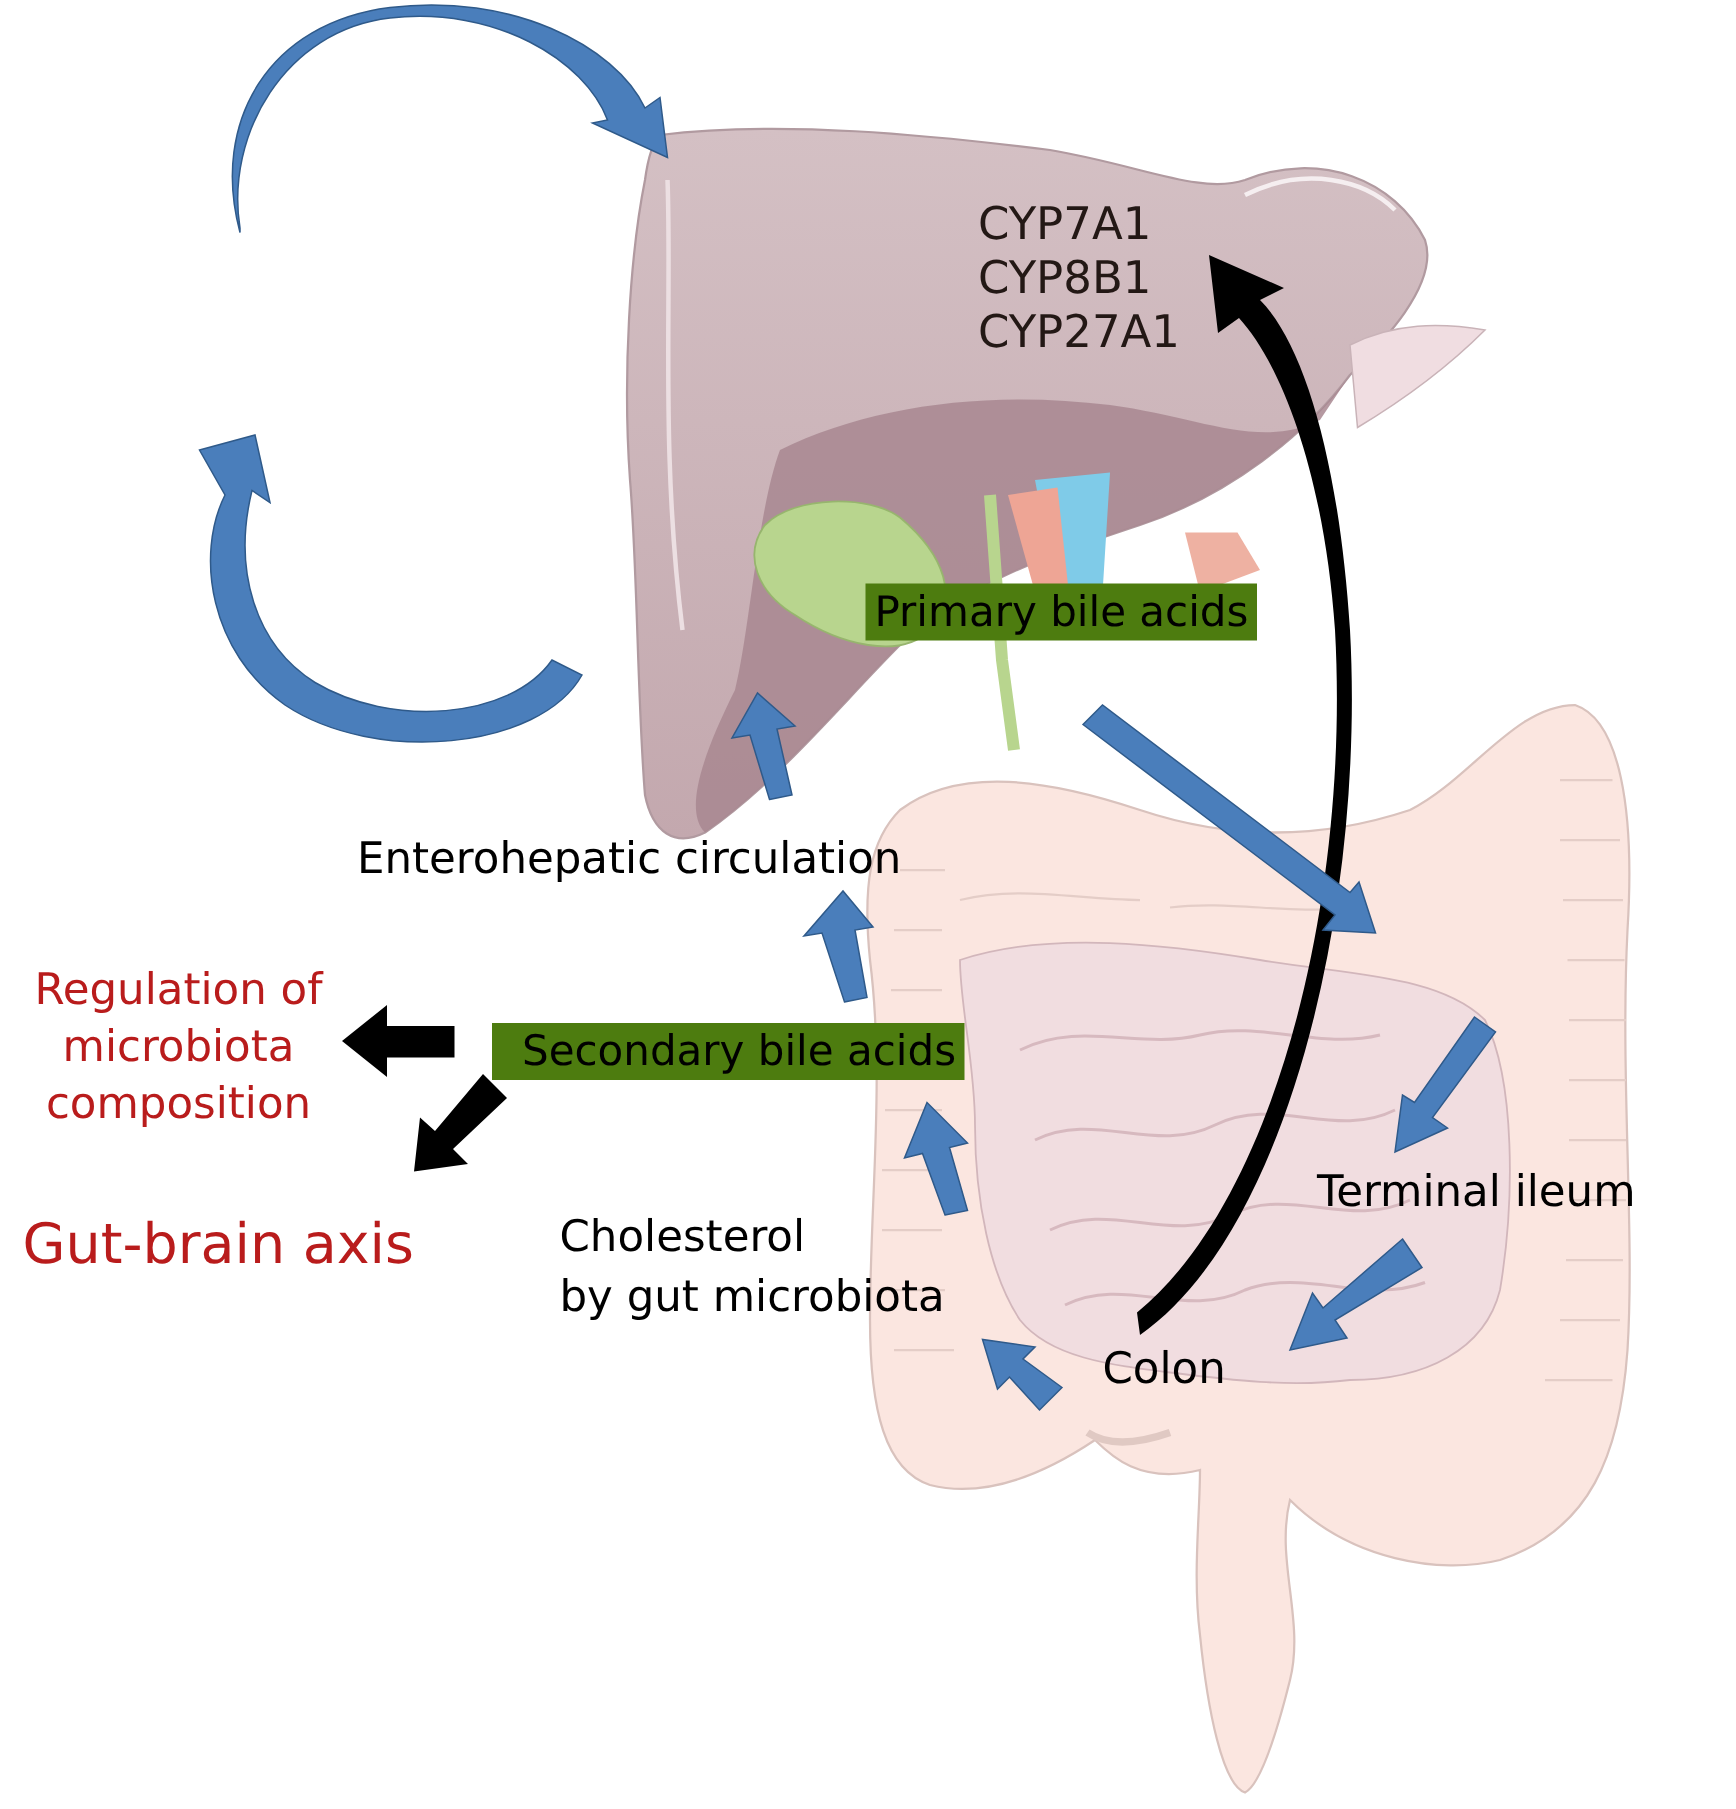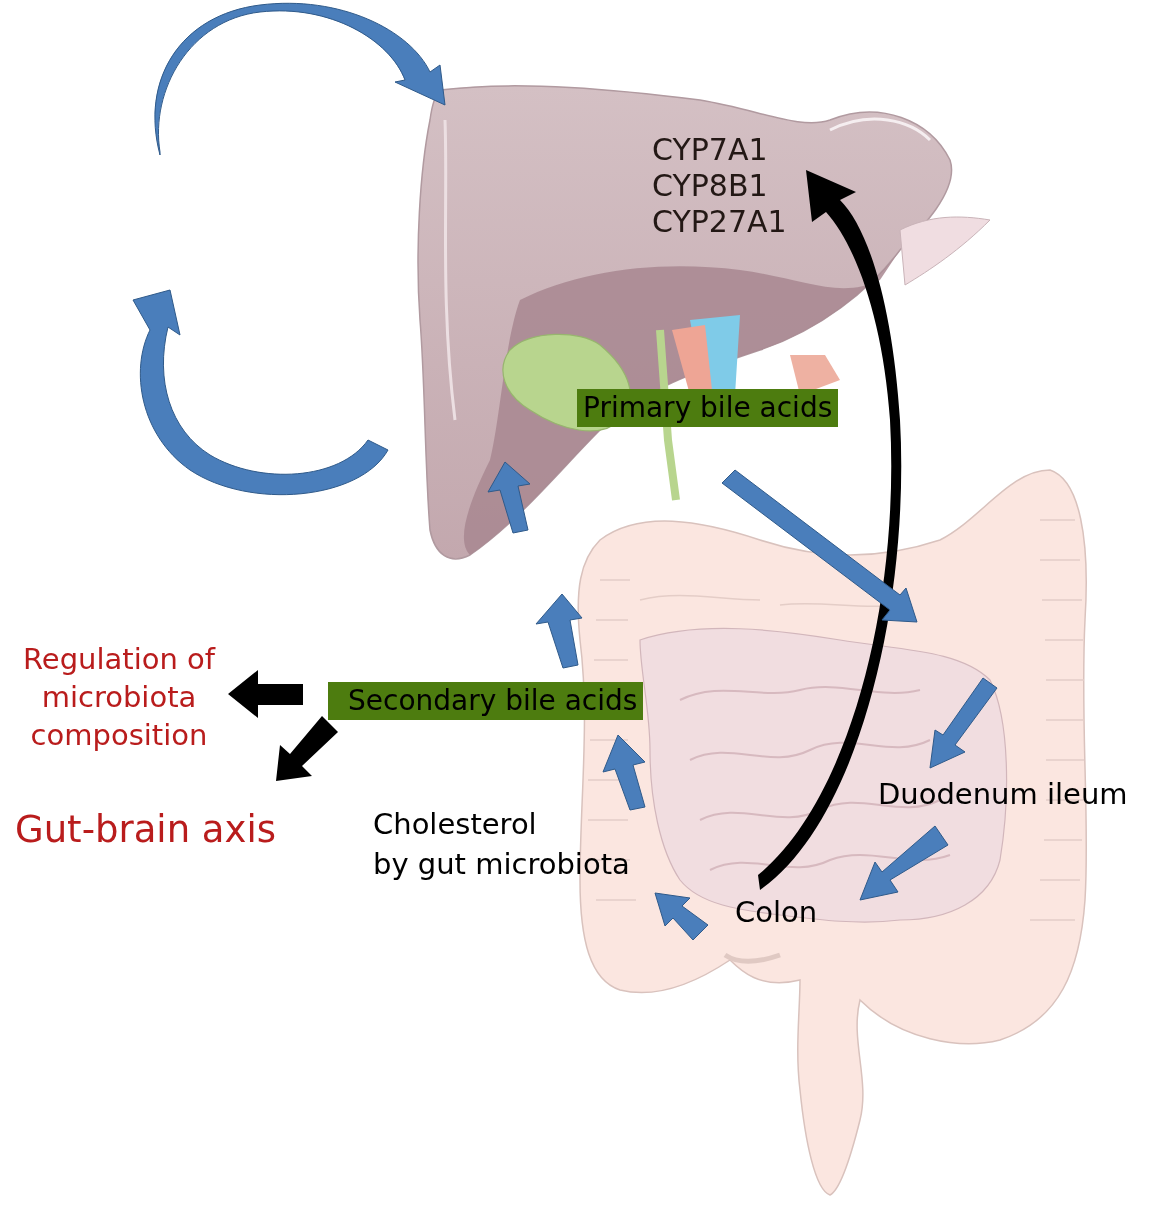--- a/index.html
+++ b/index.html
@@ -87,25 +87,26 @@
 
 
 <div class="lbl bold" style="left:652px; top:132px; font-size:30px; color:#231815; line-height:36px;">
   <div>CYP7A1</div>
   <div>CYP8B1</div>
   <div>CYP27A1</div>
 </div>
 
 <div class="lbl bold hl" style="left:577px; top:389px; font-size:28px;">Primary bile acids</div>
 
+<div class="lbl bold" style="left:238px; top:555px; font-size:29px;">Enterohepatic circulation</div>
 
 <div class="lbl bold hl" style="left:328px; top:682px; font-size:28px;padding-left:20px;">Secondary bile acids</div>
 
 
-<div class="lbl bold" style="left:878px; top:777px; font-size:29px;">Duodenum ileum</div>
+<div class="lbl bold" style="left:878px; top:777px; font-size:29px;">Terminal ileum</div>
 
 <div class="lbl bold" style="left:735px; top:895px; font-size:29px;">Colon</div>
 
 <div class="lbl bold" style="left:373px; top:804px; font-size:29px; line-height:40px;">
   <div>Cholesterol</div>
   <div>by gut microbiota</div>
 </div>
 
 <div class="lbl light" style="left:14px; top:640px; width:210px; font-size:29px; line-height:38px;">
   <div>Regulation of</div>

